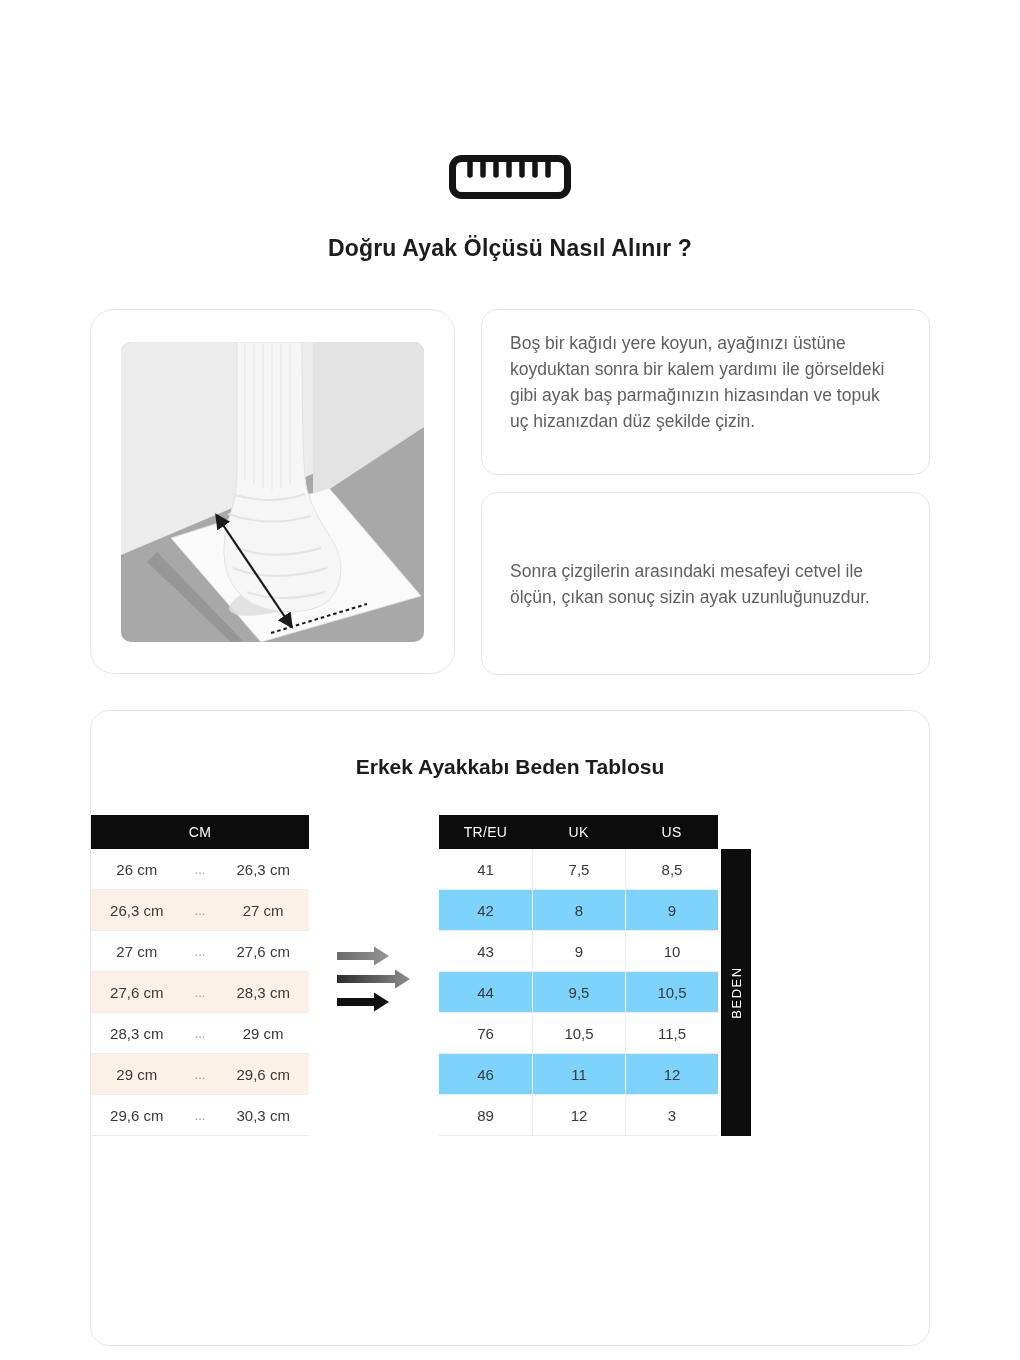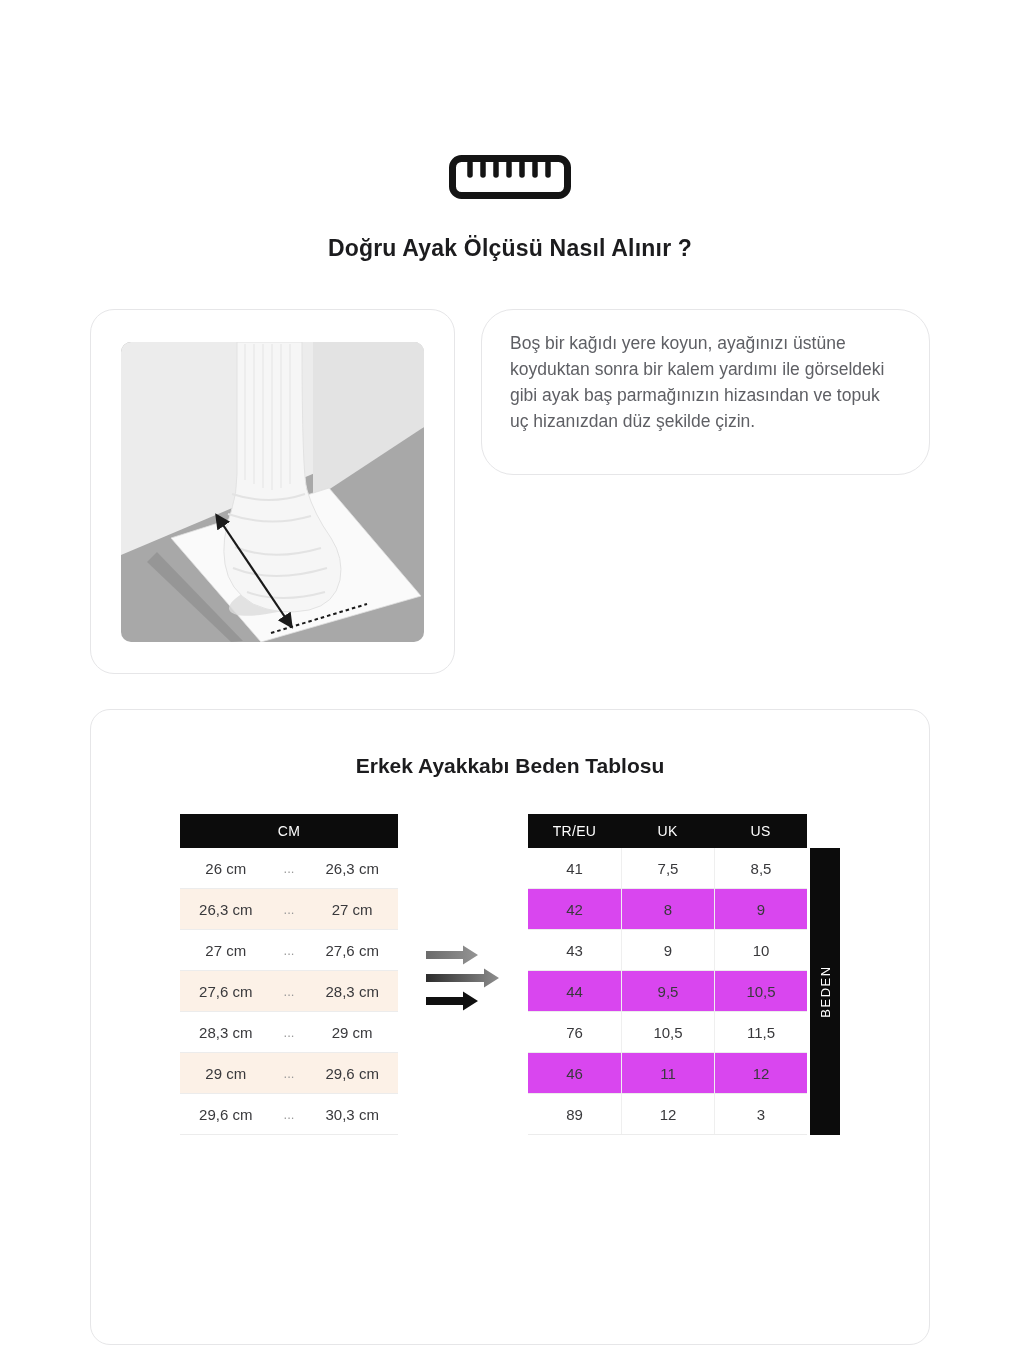--- a/index.html
+++ b/index.html
@@ -8,46 +8,46 @@
   .page { width:1020px; height:1360px; margin:8px auto; background:#fff; overflow:hidden; position:relative; }
 
   .ruler-wrap { display:flex; justify-content:center; padding-top:146px; }
 
   .page-title { margin-top:35px; text-align:center; font-size:23px; font-weight:700; color:#1c1c1e; letter-spacing:0.2px; }
 
   .howto { display:flex; gap:26px; margin:47px 90px 0; }
   .photo-card { width:365px; height:365px; flex:0 0 365px; border:1px solid #e6e6e8; border-radius:24px; display:flex; align-items:center; justify-content:center; }
   .photo-frame { width:303px; height:300px; border-radius:10px; overflow:hidden; }
   .text-col { flex:1; display:flex; flex-direction:column; gap:17px; }
-  .text-card { border:1px solid #e6e6e8; border-radius:32px; padding:0 30px 0 28px; color:#5e5f64; font-size:17.5px; line-height:26px; }
+  .text-card { border:1px solid #e6e6e8; border-radius:16px; padding:0 30px 0 28px; color:#5e5f64; font-size:17.5px; line-height:26px; }
   .text-card.first { height:166px; }
   .text-card.first p { padding-top:20px; }
   .text-card.second { height:183px; display:flex; align-items:center; }
 
   .size-card { margin:35px 90px 0; height:636px; border:1px solid #e6e6e8; border-radius:20px; }
   .size-title { text-align:center; padding-top:44px; font-size:21px; font-weight:700; color:#1c1c1e; }
 
-  .tables { display:flex; justify-content:center; margin-top:36px;gap:16px; }
+  .tables { display:flex; justify-content:flex-start; margin-top:36px;gap:16px; }
 
   .cm-table { width:218px; }
   .tbl-header { height:34px; background:#0c0c0c; color:#fff; display:flex; align-items:center; justify-content:center; font-size:14px; font-weight:500; letter-spacing:0.4px; }
   .cm-row { height:41px; display:flex; align-items:center; font-size:15px; color:#39393c; border-bottom:1px solid #ececec; background:#fff; }
   .cm-row.alt { background:#fcf1e7; }
   .cm-row .c-from { width:42%; text-align:center; }
   .cm-row .c-dots { width:16%; text-align:center; color:#9a9a9a; font-size:13px; }
   .cm-row .c-to { width:42%; text-align:center; }
 
   .arrows-zone { width:98px; display:flex; justify-content:center; align-items:flex-start; padding-top:130px; }
 
   .right-wrap { display:flex; align-items:flex-start; }
   .size-table { width:279px; }
   .size-header { display:flex; height:34px; background:#0c0c0c; color:#fff; font-size:14px; font-weight:500; letter-spacing:0.3px; }
   .size-header .h-cell { width:93px; display:flex; align-items:center; justify-content:center; }
   .size-row { display:flex; height:41px; border-bottom:1px solid #ececec; background:#fff; font-size:15px; color:#39393c; }
-  .size-row.alt { background:#d946ef; }
+  .size-row.alt { background:#7dd3fc; }
   .size-row .s-cell { width:93px; display:flex; align-items:center; justify-content:center; border-left:1px solid #efefef; }
   .size-row .s-cell:first-child { border-left:none; }
 
   .beden-bar { width:30px; height:287px; background:#0c0c0c; margin-top:34px; margin-left:3px; display:flex; align-items:center; justify-content:center; }
   .beden-bar span { transform:rotate(-90deg); color:#fff; font-size:13px; letter-spacing:1.5px; white-space:nowrap; font-weight:500; }
 </style>
 </head>
 <body>
 
 <div class="page">
@@ -113,20 +113,23 @@
           <line x1="96" y1="174" x2="170" y2="284" stroke="#1a1a1a" stroke-width="2.2" marker-start="url(#ah)" marker-end="url(#ah)"></line>
 
           <line x1="150" y1="291" x2="246" y2="262" stroke="#1a1a1a" stroke-width="2" stroke-dasharray="3.5,3"></line>
         </svg>
       </div>
     </div>
 
     <div class="text-col">
       <div class="text-card first">
         <p>Boş bir kağıdı yere koyun, ayağınızı üstüne koyduktan sonra bir kalem yardımı ile görseldeki gibi ayak baş parmağınızın hizasından ve topuk uç hizanızdan düz şekilde çizin.</p>
+      </div>
+      <div class="text-card second">
+        <p>Sonra çizgilerin arasındaki mesafeyi cetvel ile ölçün, çıkan sonuç sizin ayak uzunluğunuzdur.</p>
       </div>
     </div>
   </div>
 
   <div class="size-card">
     <h2 class="size-title">Erkek Ayakkabı Beden Tablosu</h2>
 
     <div class="tables">
 
       <div class="cm-table">

